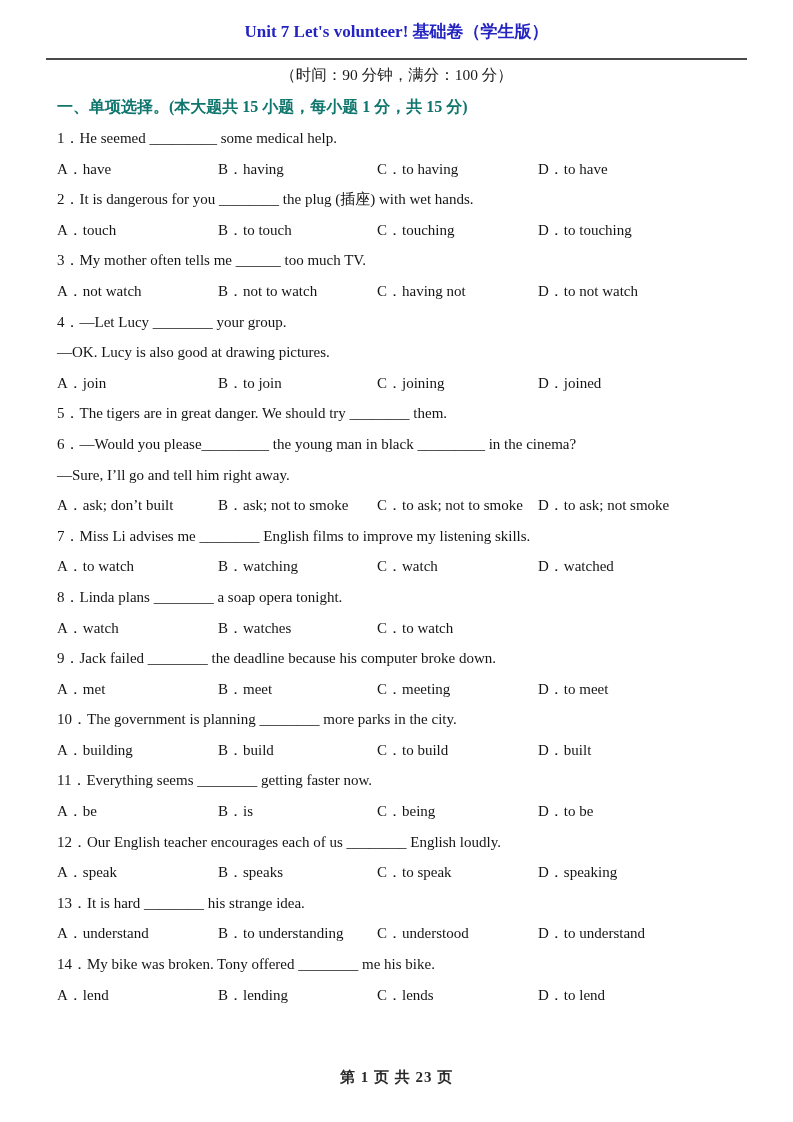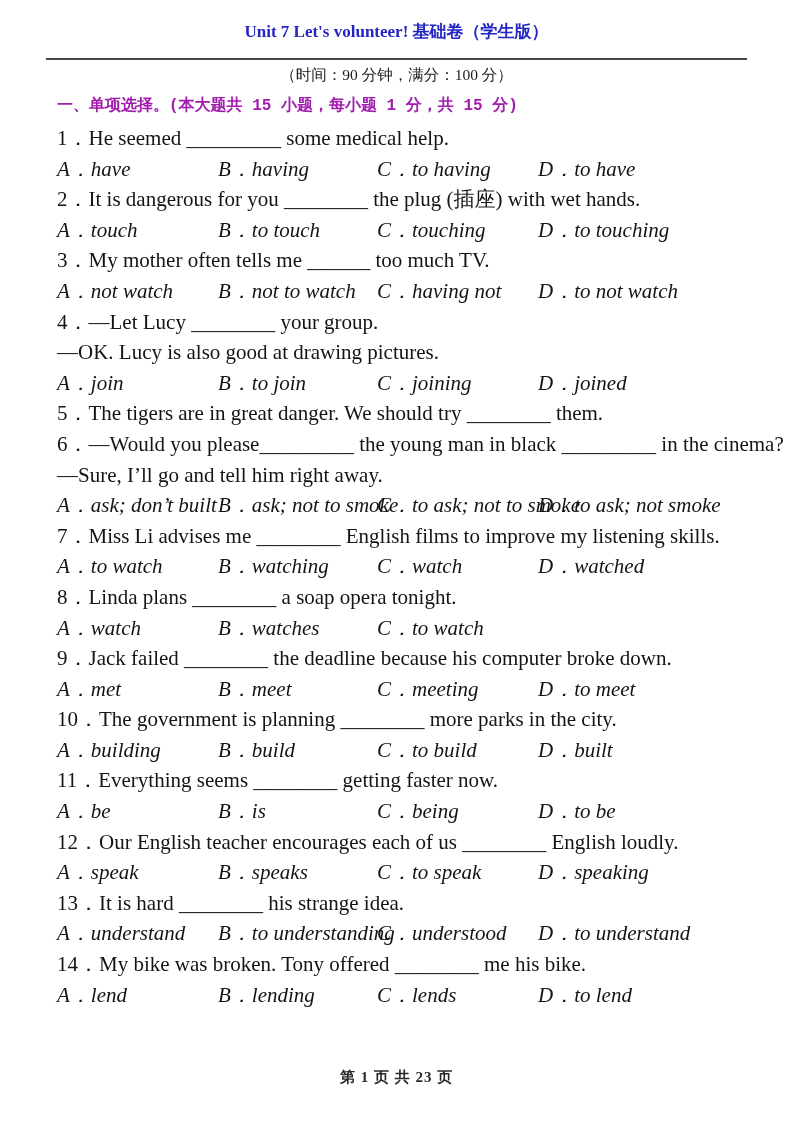--- a/index.html
+++ b/index.html
@@ -32,37 +32,35 @@
     text-align: center;
     font-size: 15.5px;
     line-height: 21px;
     color: #1a1a1a;
   }
   .section-heading {
     margin: 10px 57px 0 57px;
     font-size: 16px;
     font-weight: bold;
     line-height: 23px;
-    color: #a21caf;
-    font-family: Liberation Mono, monospace;
+    color: #0f766e;
   }
   .questions { margin-top: 5px; }
   .q-line {
     padding-left: 57px;
     padding-right: 30px;
-    font-size: 21px;
+    font-size: 15px;
     line-height: 30.6px;
     height: 30.6px;
     white-space: nowrap;
   }
   .opt-row {
     display: grid;
     grid-template-columns: 161px 159px 161px auto;
     padding-right: 4px;
-    font-style: italic;
   }
   .opt { white-space: nowrap; overflow: visible; }
   .footer {
     position: absolute;
     left: 0; right: 0;
     top: 1068px;
     text-align: center;
     font-size: 15px;
     color: #2a2a2a;
     letter-spacing: 1px;

